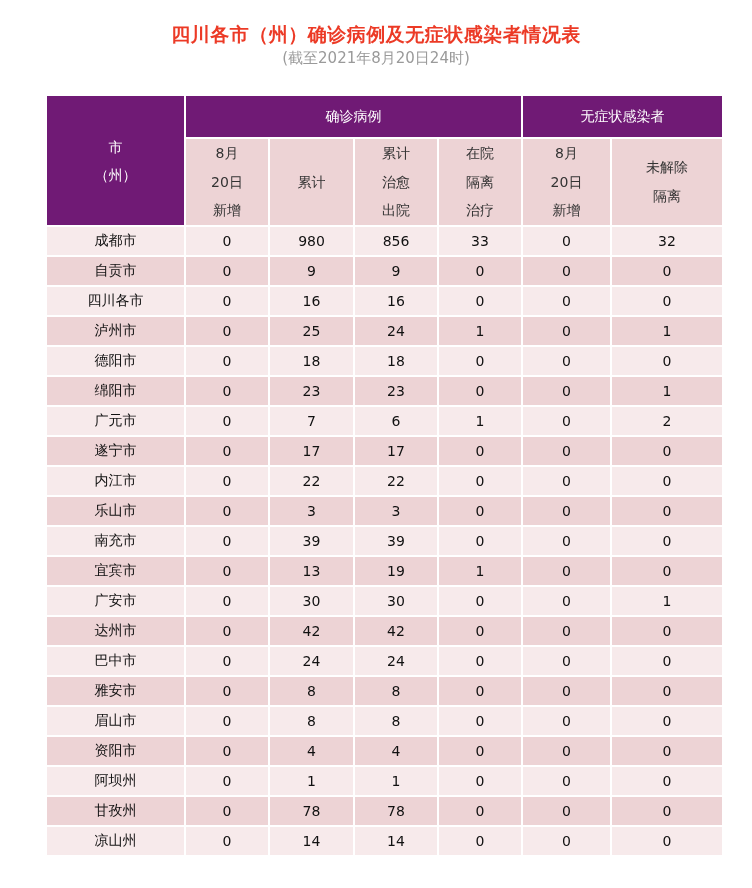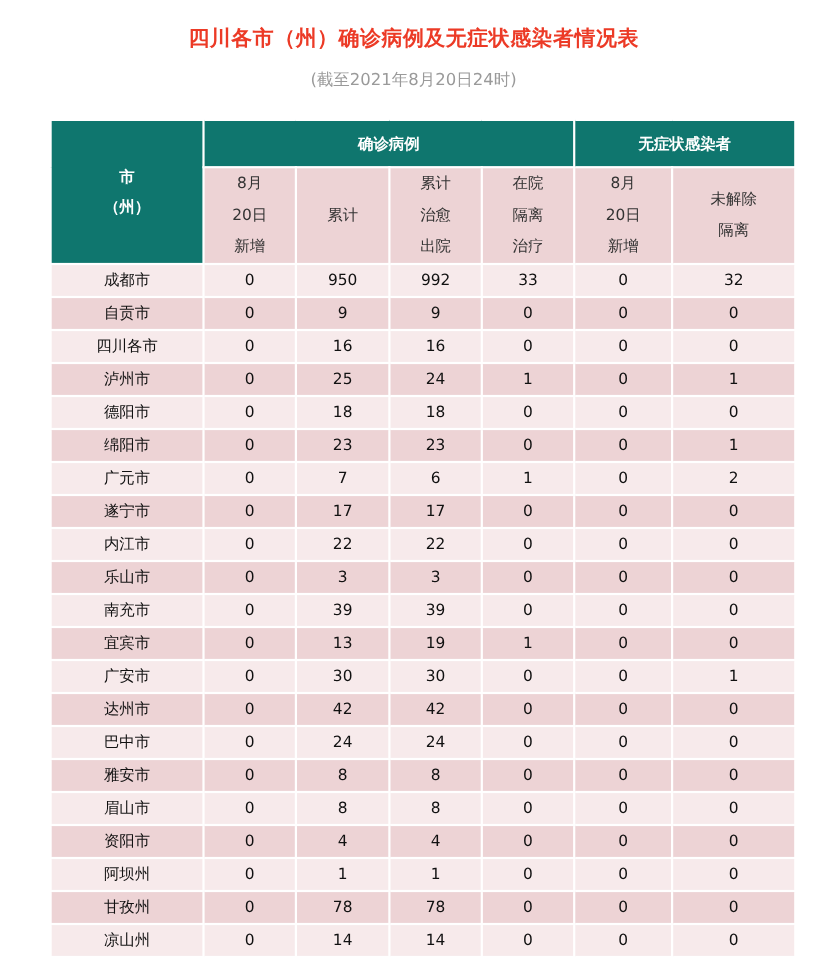--- a/index.html
+++ b/index.html
@@ -16,46 +16,45 @@
   }
   .title {
     margin-top: 22px;
     text-align: center;
     font-size: 19px;
     font-weight: bold;
     color: #ec3a26;
     letter-spacing: 0.5px;
   }
   .subtitle {
-    margin-top: 15px;
+    margin-top: 1px;
     text-align: center;
     font-size: 15px;
     color: #9a9a9a;
   }
   table.stats {
     border-collapse: collapse;
     table-layout: fixed;
     margin: 26px 0 0 45px;
     width: 677px;
   }
   table.stats th, table.stats td {
     border: 2px solid #ffffff;
     text-align: center;
     vertical-align: middle;
     padding: 0;
     font-weight: normal;
     white-space: pre-line;
   }
   
   tr.group-row th {
-    background: #0f766e;
+    background: #701a75;
     color: #ffffff;
     font-size: 14px;
     height: 41px;
-    font-weight: bold;
   }
   th.corner {
     background: #c45355;
     color: #ffffff;
     font-size: 14px;
     line-height: 2.0;
   }
   tr.cols-row th {
     background: #edd3d5;
     color: #333333;
@@ -111,22 +110,22 @@
 20日
 新增</th>
         <th>未解除
 隔离</th>
       </tr>
     </thead>
     <tbody>
         <tr>
           <td>成都市</td>
           <td>0</td>
-          <td>950</td>
-          <td>992</td>
+          <td>980</td>
+          <td>856</td>
           <td>33</td>
           <td>0</td>
           <td>32</td>
         </tr>
         <tr>
           <td>自贡市</td>
           <td>0</td>
           <td>9</td>
           <td>9</td>
           <td>0</td>

